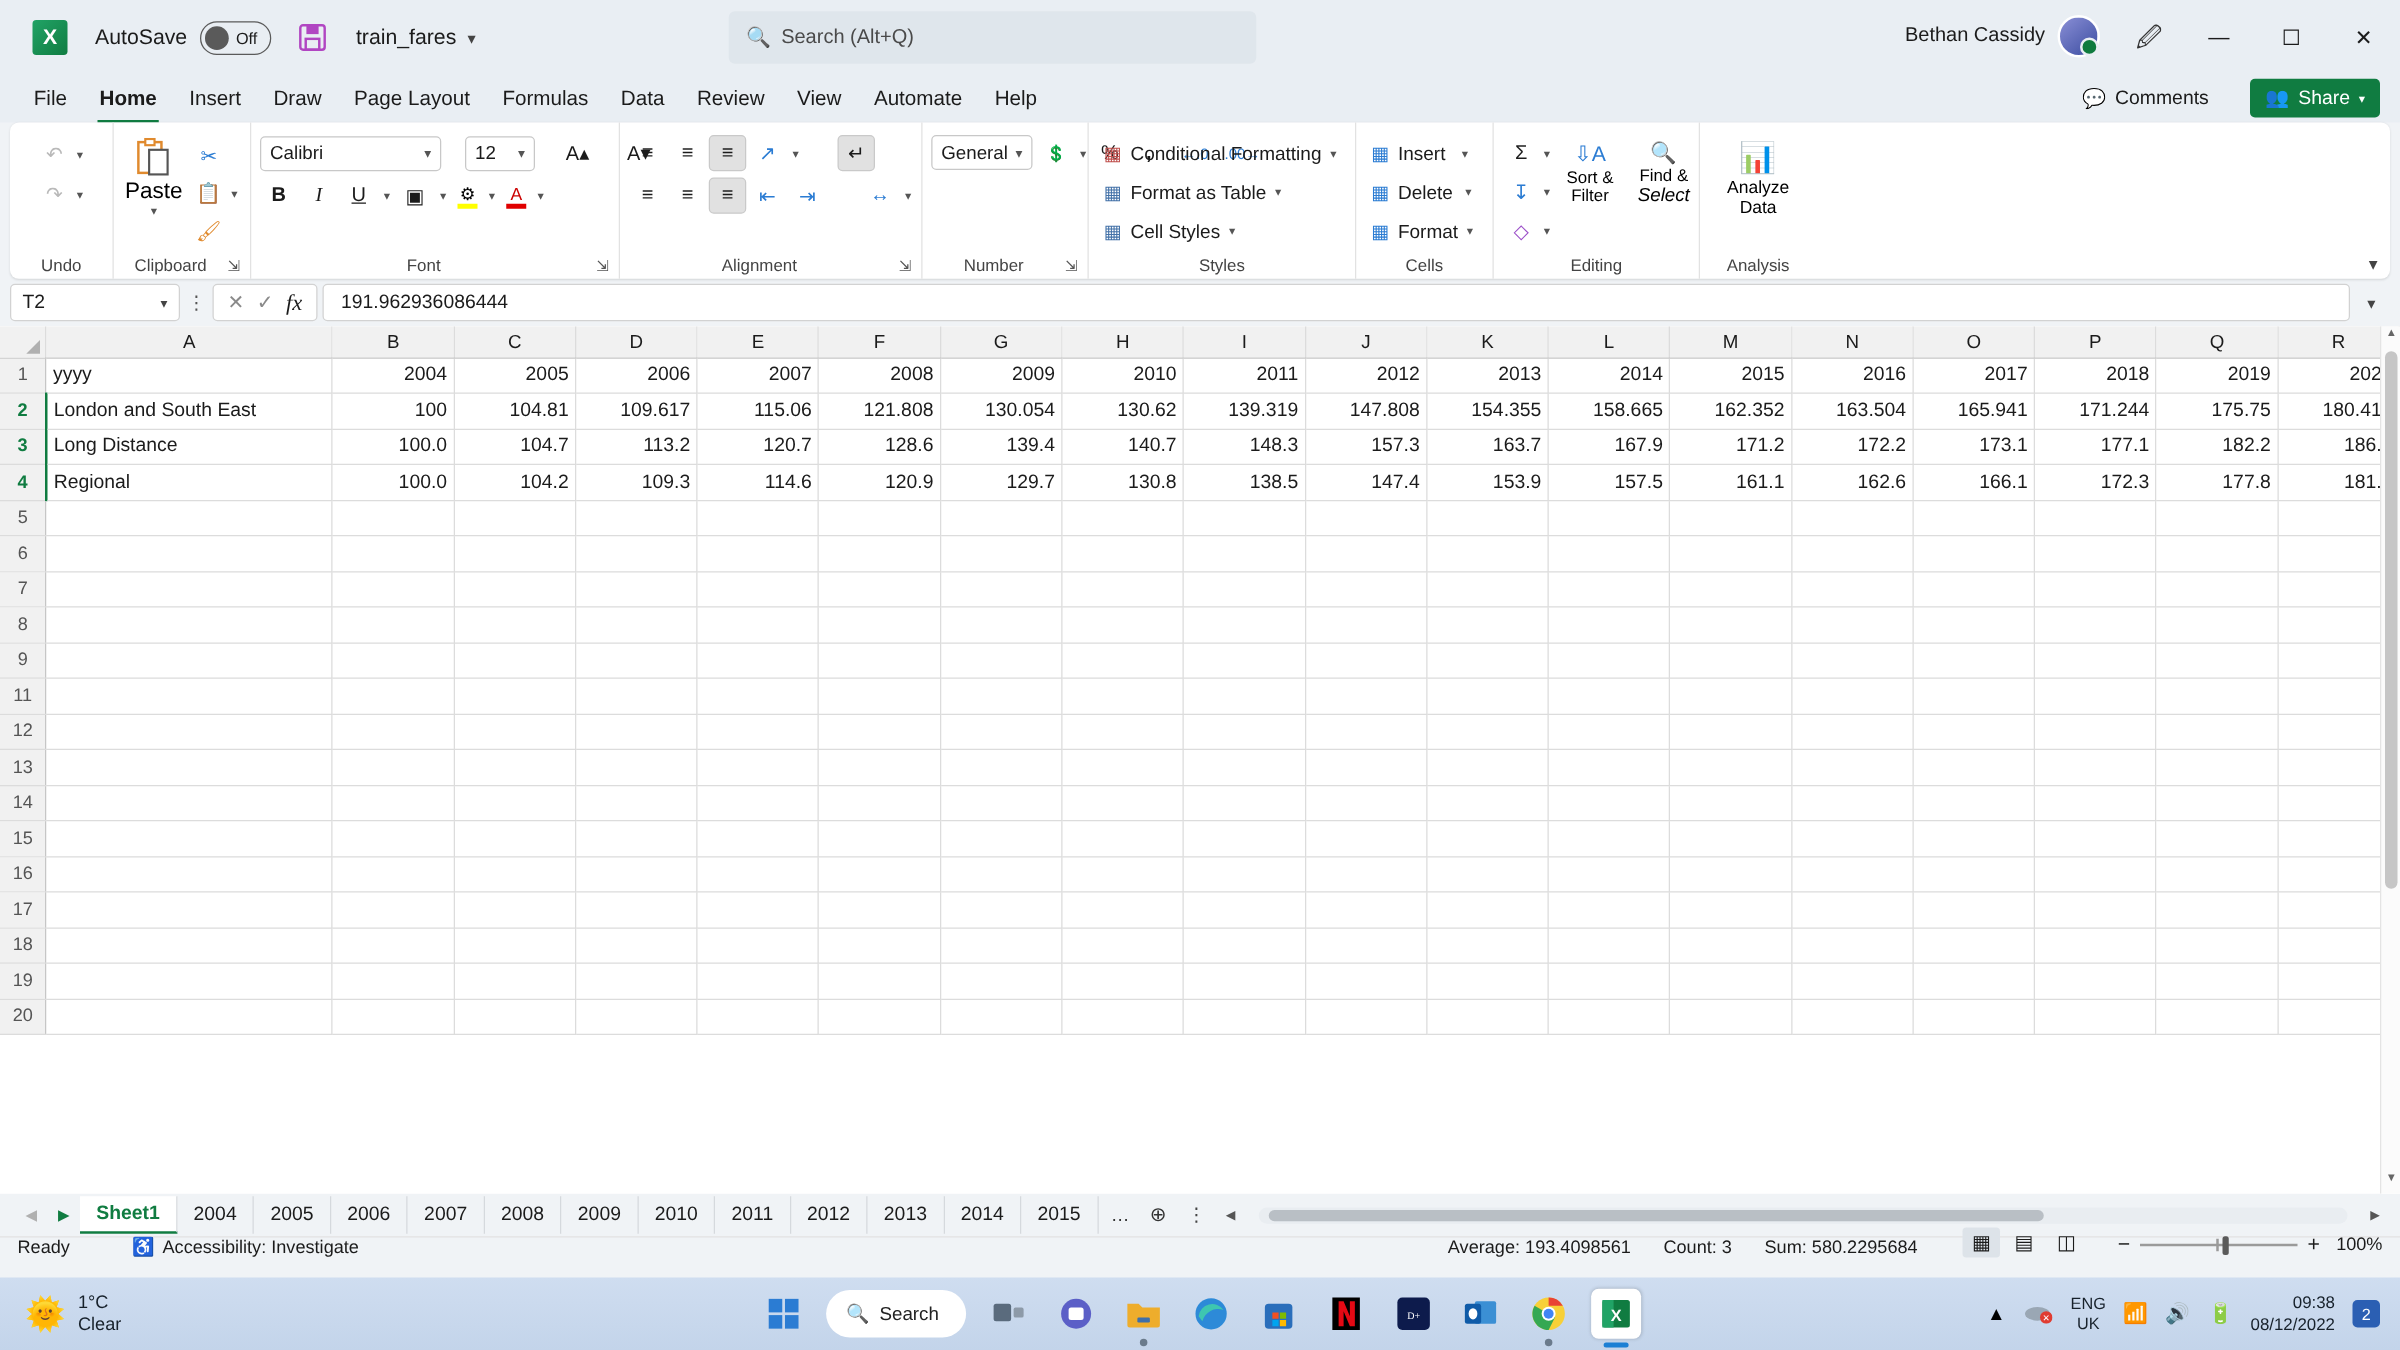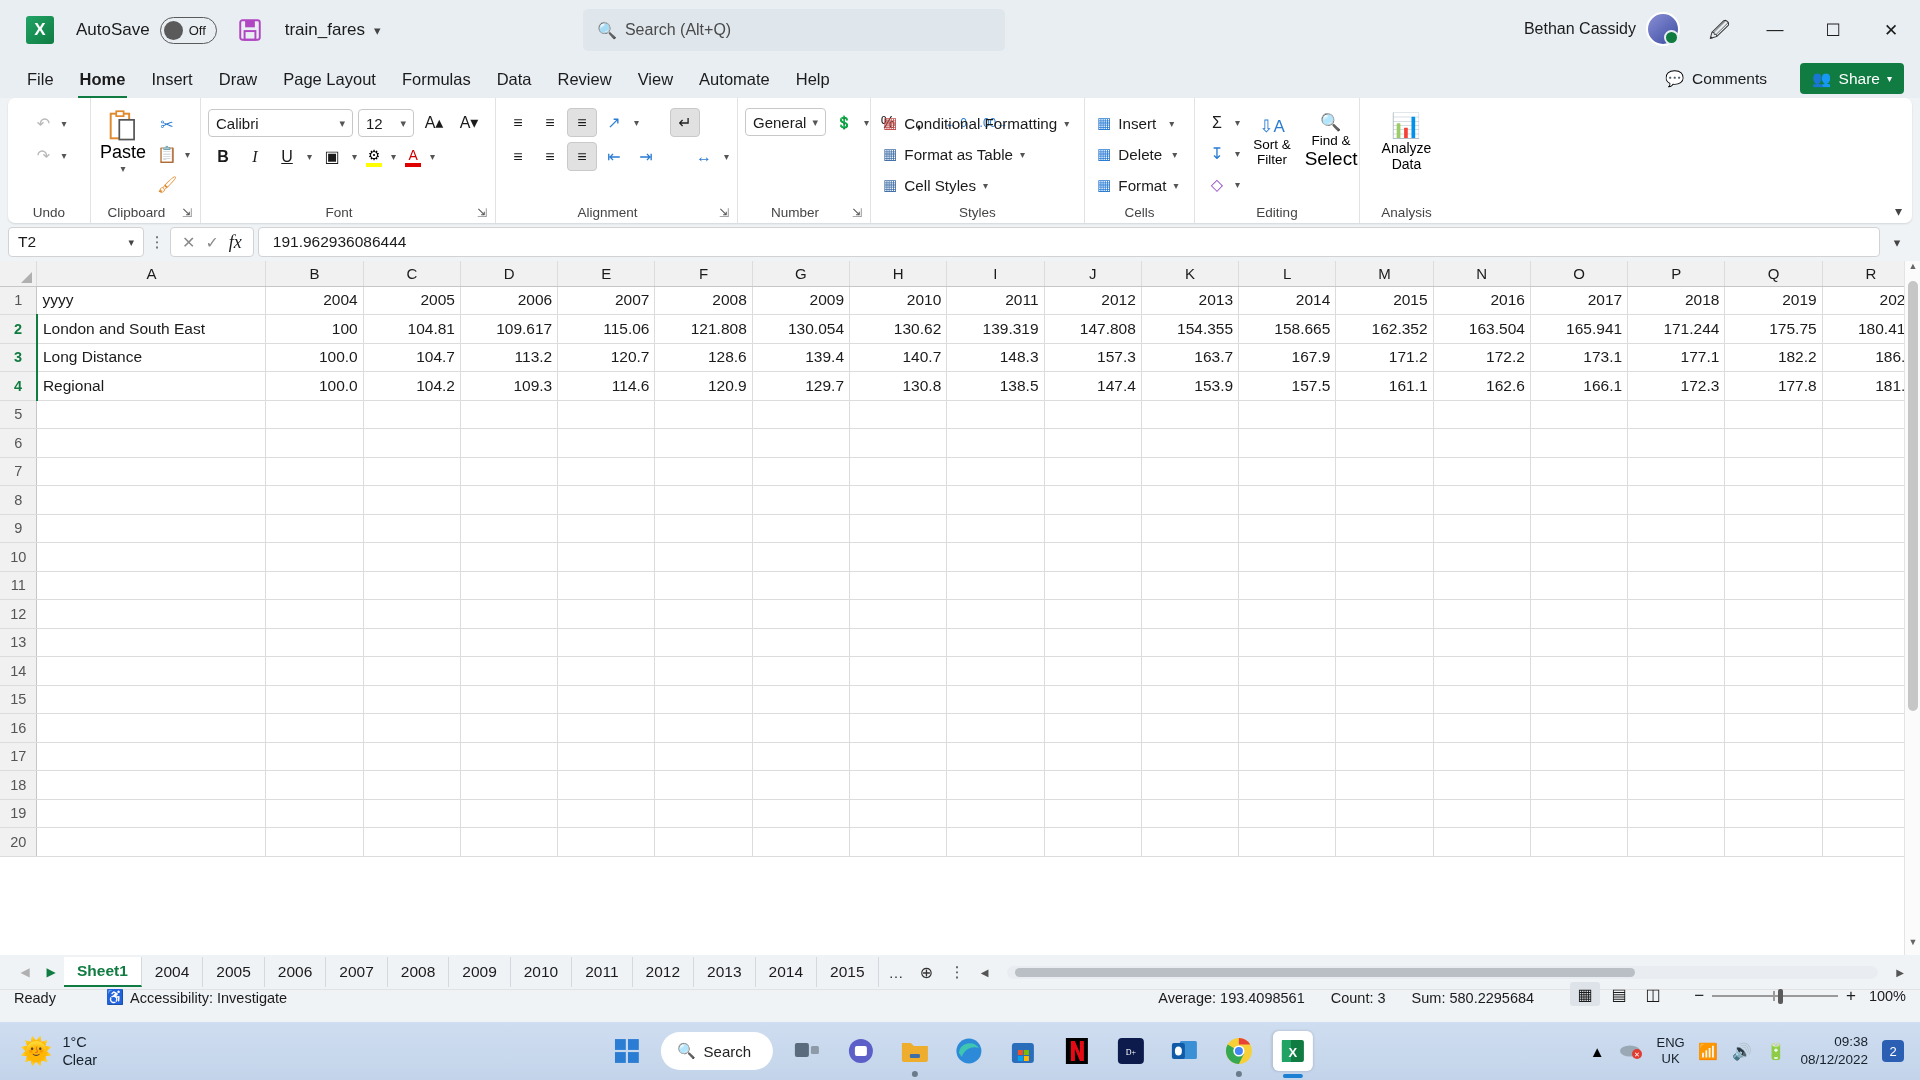--- a/index.html
+++ b/index.html
@@ -322,21 +322,21 @@
         </div>
       </div>
       <div class="rg-label">
         <span>Clipboard</span>
         <span class="dlg">⇲</span>
       </div>
     </div>
 
     <div class="rgroup" style="width:295px;">
       <div class="rg-body" style="flex-direction:column; gap:5px; padding-top:6px;">
-        <div style="display:flex; align-items:flex-end; gap:5px;">
+        <div style="display:flex; align-items:center; gap:19px;">
           <div class="combo" style="width:145px;">
             <span class="cv">Calibri</span>
             <span class="cc">▾</span>
           </div>
           <div class="combo" style="width:56px;">
             <span class="cv">12</span>
             <span class="cc">▾</span>
           </div>
           <div class="sqbtn">A▴</div>
           <div class="sqbtn">A▾</div>
@@ -475,21 +475,21 @@
         </div>
         <div style="display:flex;gap:4px;padding-top:2px;">
           <div class="icobtn" style="width:54px;">
             <span style="font-size:17px;color:#2b7cd3;">⇩A</span>
             <span style="font-size:13.5px;">Sort &amp;</span>
             <span style="font-size:13.5px;">Filter</span>
           </div>
           <div class="icobtn" style="width:56px;">
             <span style="font-size:17px;">🔍</span>
             <span style="font-size:13.5px;">Find &amp;</span>
-            <span style="font-size:19px;">Select</span>
+            <span style="font-size:15px;font-style:italic;">Select</span>
           </div>
         </div>
       </div>
       <div class="rg-label">Editing</div>
     </div>
 
     <div class="rgroup" style="width:94px;">
       <div class="rg-body" style="justify-content:center; padding-top:8px;">
         <div class="icobtn" style="width:70px;">
           <span style="font-size:24px;color:#2b7cd3;">📊</span>
@@ -729,41 +729,20 @@
             <td class="num"></td>
             <td class="num"></td>
             <td class="num"></td>
             <td class="num"></td>
             <td class="num"></td>
             <td class="num"></td>
             <td class="num"></td>
             <td class="num"></td>
           </tr>
           <tr>
-            <th class="rowhdr">10</th>
-            <td class="txt"></td>
-            <td class="num"></td>
-            <td class="num"></td>
-            <td class="num"></td>
-            <td class="num"></td>
-            <td class="num"></td>
-            <td class="num"></td>
-            <td class="num"></td>
-            <td class="num"></td>
-            <td class="num"></td>
-            <td class="num"></td>
-            <td class="num"></td>
-            <td class="num"></td>
-            <td class="num"></td>
-            <td class="num"></td>
-            <td class="num"></td>
-            <td class="num"></td>
-            <td class="num"></td>
-          </tr>
-          <tr>
             <th class="rowhdr">11</th>
             <td class="txt"></td>
             <td class="num"></td>
             <td class="num"></td>
             <td class="num"></td>
             <td class="num"></td>
             <td class="num"></td>
             <td class="num"></td>
             <td class="num"></td>
             <td class="num"></td>

